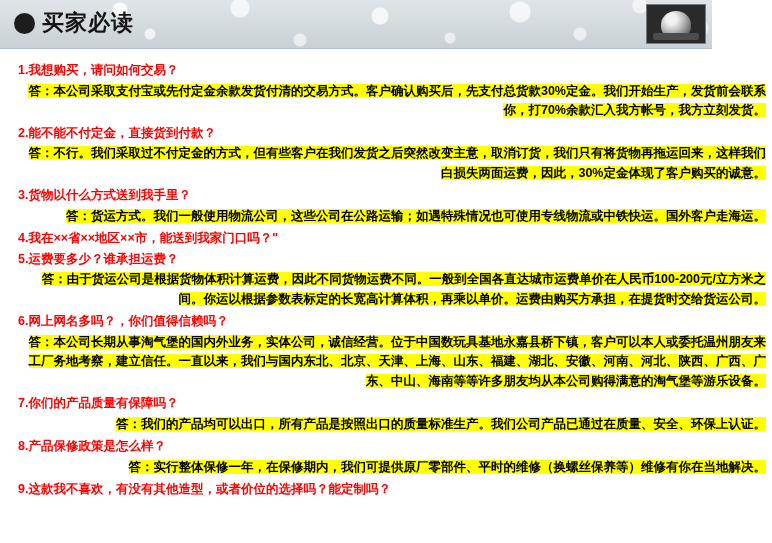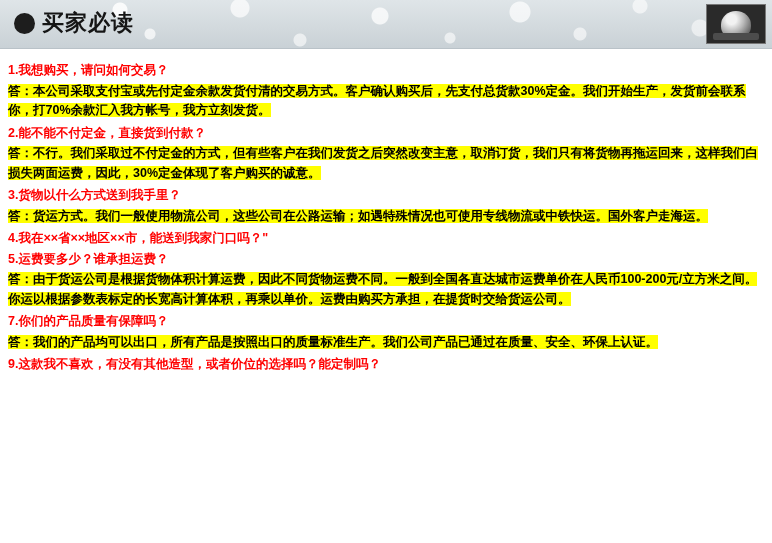--- a/index.html
+++ b/index.html
@@ -11,21 +11,21 @@
     width: 772px;
     height: 543px;
     font-family: "Liberation Sans", sans-serif;
     overflow: hidden;
     position: relative;
   }
 
   
   .banner {
     position: relative;
-    width: 772px;
+    width: 712px;
     height: 48px;
     background: #d8dee2;
     overflow: hidden;
     border-bottom: 1px solid #b9c2c8;
   }
   .banner-bg {
     position: absolute;
     inset: 0;
     background:
       radial-gradient(circle at 120px 10px, rgba(255,255,255,.85) 0 7px, rgba(255,255,255,0) 8px),
@@ -97,36 +97,37 @@
     left: 6px;
     bottom: 3px;
     width: 46px;
     height: 7px;
     background: #4c4c4c;
     border-radius: 2px;
   }
 
   
   .content {
-    padding: 12px 6px 0 8px;
+    padding: 12px 6px 0 18px;
     font-size: 12.5px;
     line-height: 19.5px;
     color: #111;
   }
   .q {
     color: #ff0000;
     font-weight: bold;
     margin: 0 0 1px 0;
     white-space: nowrap;
     overflow: hidden;
   }
   .a {
     margin: 0 0 3px 0;
     color: #000;
     font-weight: bold;
+    text-align: right;
   }
   .hl {
     background: #ffff00;
   }
   .nowrap {
     white-space: nowrap;
     overflow: hidden;
   }
 </style>
 </head>
@@ -161,25 +162,33 @@
 
   <div>
     <p class="q nowrap">4.我在××省××地区××市，能送到我家门口吗？"</p>
   </div>
 
   <div>
     <p class="q nowrap">5.运费要多少？谁承担运费？</p>
     <p class="a"><span class="hl">答：由于货运公司是根据货物体积计算运费，因此不同货物运费不同。一般到全国各直达城市运费单价在人民币100-200元/立方米之间。你运以根据参数表标定的长宽高计算体积，再乘以单价。运费由购买方承担，在提货时交给货运公司。</span></p>
   </div>
 
+  <div>
+    <p class="q nowrap">6.网上网名多吗？，你们值得信赖吗？</p>
+    <p class="a"><span class="hl">答：本公司长期从事淘气堡的国内外业务，实体公司，诚信经营。位于中国数玩具基地永嘉县桥下镇，客户可以本人或委托温州朋友来工厂务地考察，建立信任。一直以来，我们与国内东北、北京、天津、上海、山东、福建、湖北、安徽、河南、河北、陕西、广西、广东、中山、海南等等许多朋友均从本公司购得满意的淘气堡等游乐设备。</span></p>
+  </div>
 
   <div>
     <p class="q nowrap">7.你们的产品质量有保障吗？</p>
     <p class="a"><span class="hl">答：我们的产品均可以出口，所有产品是按照出口的质量标准生产。我们公司产品已通过在质量、安全、环保上认证。</span></p>
   </div>
 
+  <div>
+    <p class="q nowrap">8.产品保修政策是怎么样？</p>
+    <p class="a"><span class="hl">答：实行整体保修一年，在保修期内，我们可提供原厂零部件、平时的维修（换螺丝保养等）维修有你在当地解决。</span></p>
+  </div>
 
   <div>
     <p class="q nowrap">9.这款我不喜欢，有没有其他造型，或者价位的选择吗？能定制吗？</p>
     <p class="a"></p>
   </div>
 
 </div>
 
 </body></html>

